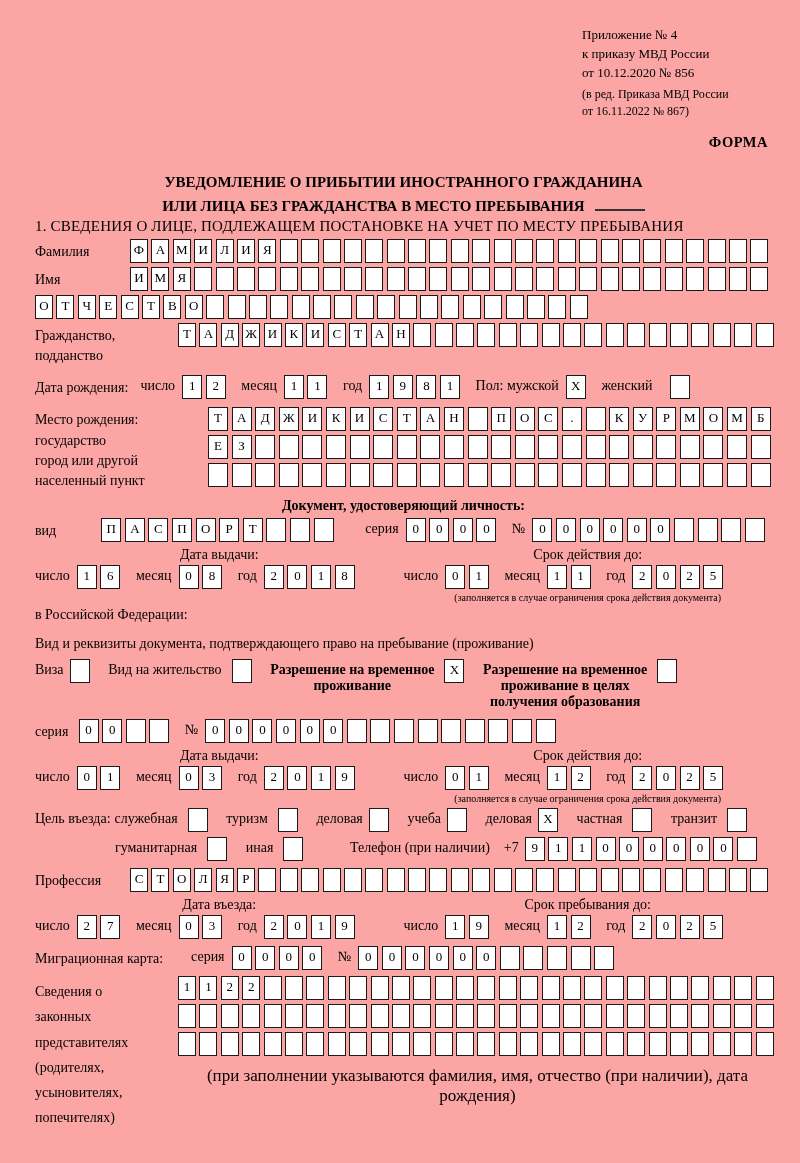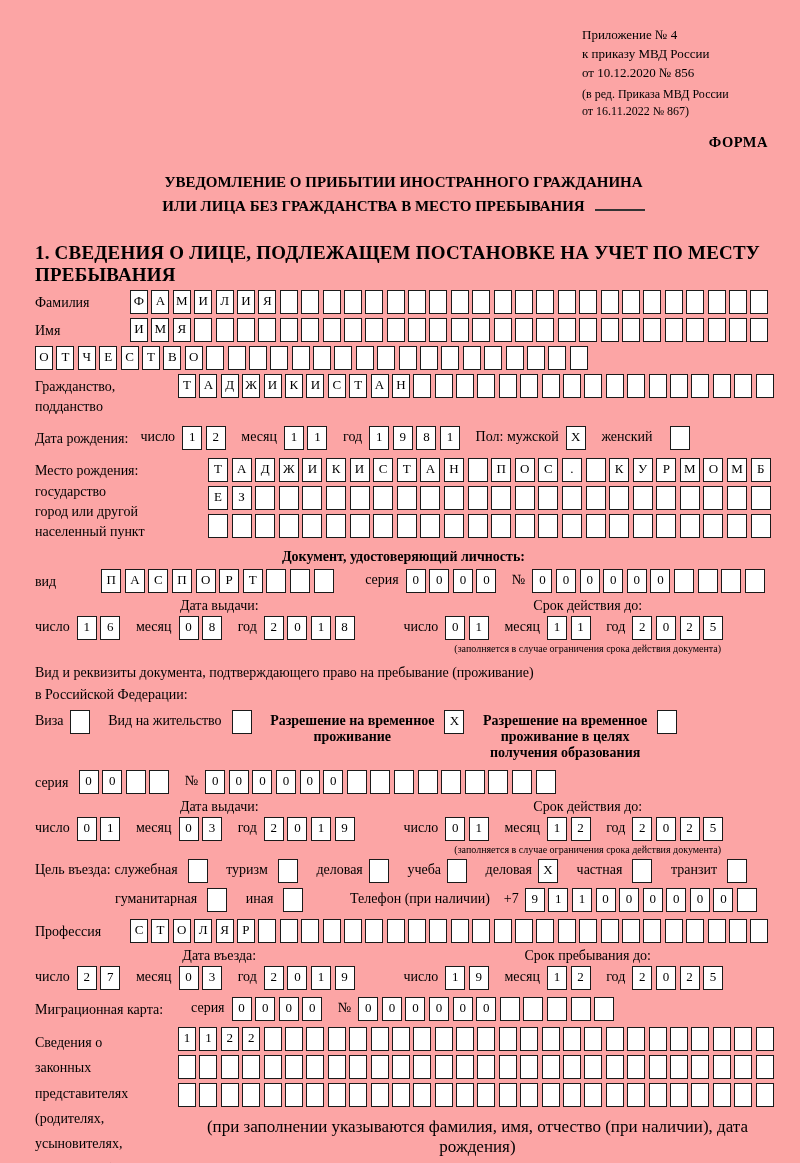--- a/index.html
+++ b/index.html
@@ -7,21 +7,21 @@
     width:800px;height:1163px;box-sizing:border-box;background:#fca5a5;
     padding:26px 28px 0 35px;margin:0 auto;position:relative;overflow:hidden;
     font-family:"Liberation Serif","DejaVu Serif",serif;color:#000;
   }
   .appendix{margin-left:auto;width:190px;font-size:13px;line-height:1.45;}
   .appendix .small{font-size:12px;}
   .appendix .small.first{margin-top:3px;}
   .forma{text-align:right;font-weight:bold;font-size:14.5px;margin-top:14px;letter-spacing:.5px;padding-right:4px;}
   .title{text-align:center;font-weight:bold;font-size:15px;margin-top:20px;line-height:1.55;}
   .blank-underline{display:inline-block;width:50px;height:13px;border-bottom:2px solid #333;margin-left:10px;}
-  .sec-heading{font-weight:bold;font-size:19px;margin-top:24px;letter-spacing:.2px;}
+  .sec-heading{font-weight:normal;font-size:15px;letter-spacing:.2px;}
   .rows-start{margin-top:14px;}
   .frow{display:flex;align-items:flex-start;margin-top:4px;font-size:14px;}
   .flabel{flex:0 0 auto;line-height:1.45;padding-top:3px;}
   .lw95{width:95px;} .lw143{width:143px;} .lw173{width:173px;}
   .cells{display:flex;flex-wrap:nowrap;flex:0 0 auto;}
   .cell{
     box-sizing:border-box;flex:0 0 auto;width:18px;height:24px;margin-right:3.4px;
     border:1.6px solid #1a1a1a;font-size:13px;line-height:20px;text-align:center;background:#fff;
   }
   .w20 .cell{width:20px;margin-right:3.6px;}
@@ -405,22 +405,22 @@
             <span class="cell">2</span>
             <span class="cell">0</span>
             <span class="cell">2</span>
             <span class="cell">5</span>
           </span>
       </div>
       <div class="note">(заполняется в случае ограничения срока действия документа)</div>
     </div>
   </div>
 
+  <div class="plain" style="margin-top:2px;">в Российской Федерации:</div>
   <div class="plain">Вид и реквизиты документа, подтверждающего право на пребывание (проживание)</div>
-  <div class="plain" style="margin-top:2px;">в Российской Федерации:</div>
 
   <div class="opt-row">
     <span class="opt">
       <span class="optlabel">Виза</span>
       <span class="cells w20 ml6">
           <span class="cell"></span>
         </span>
     </span>
     <span class="opt">
       <span class="optlabel">Вид на жительство</span>

